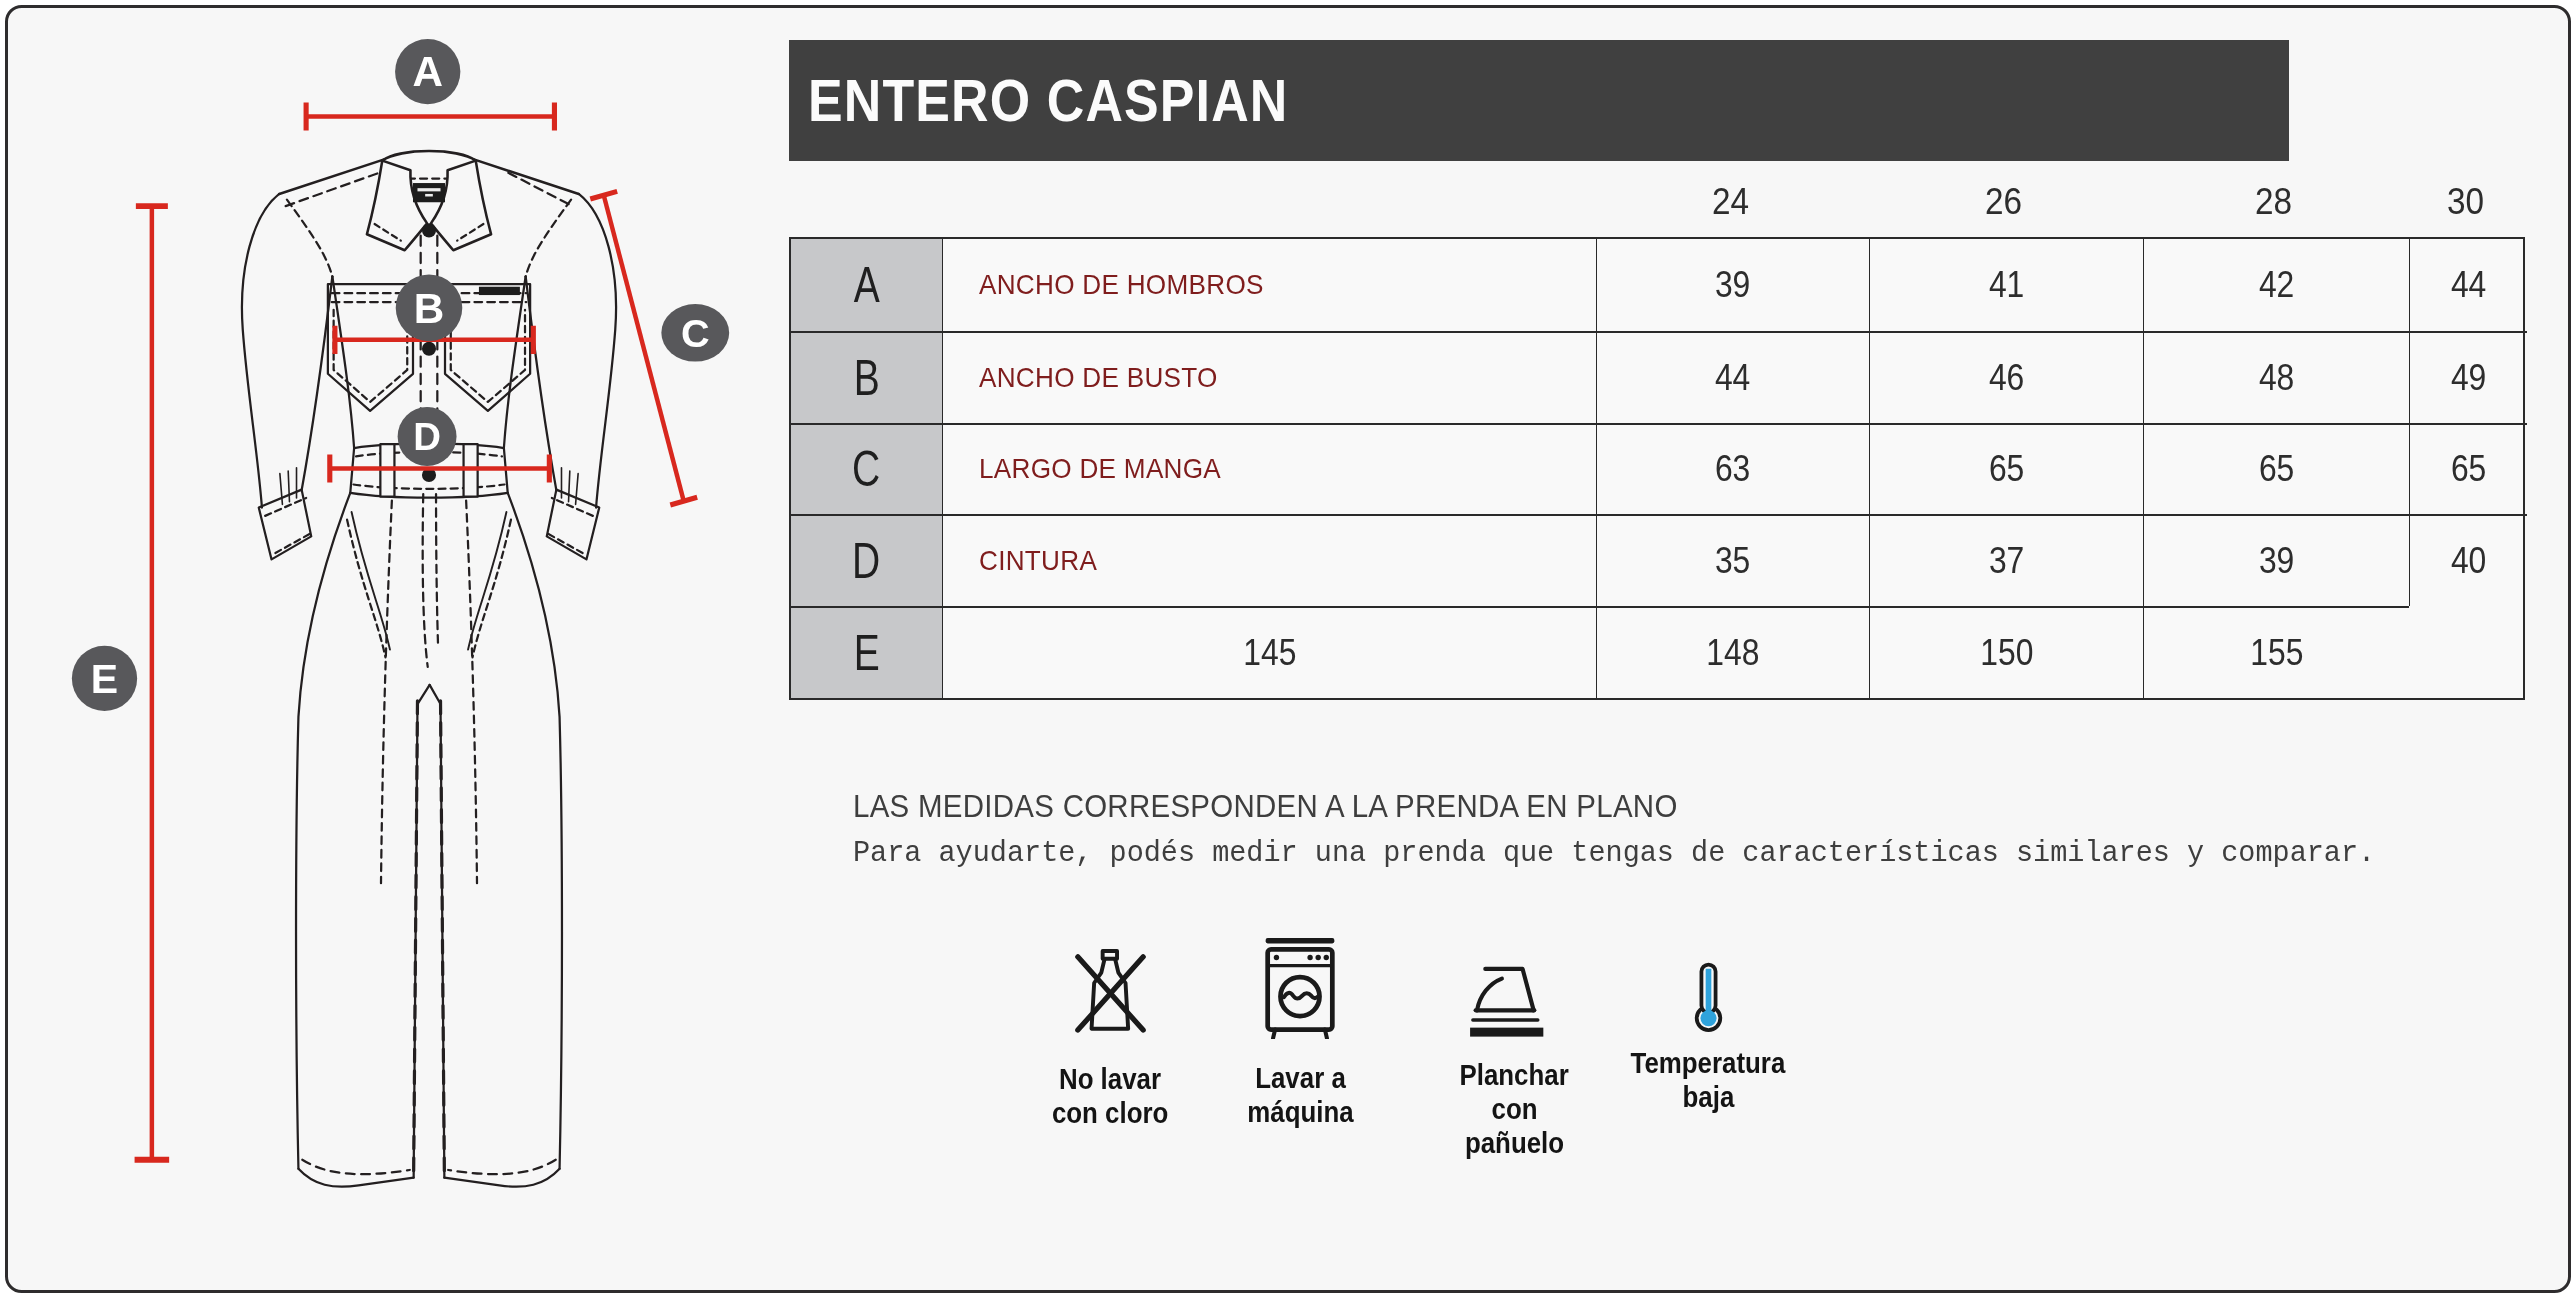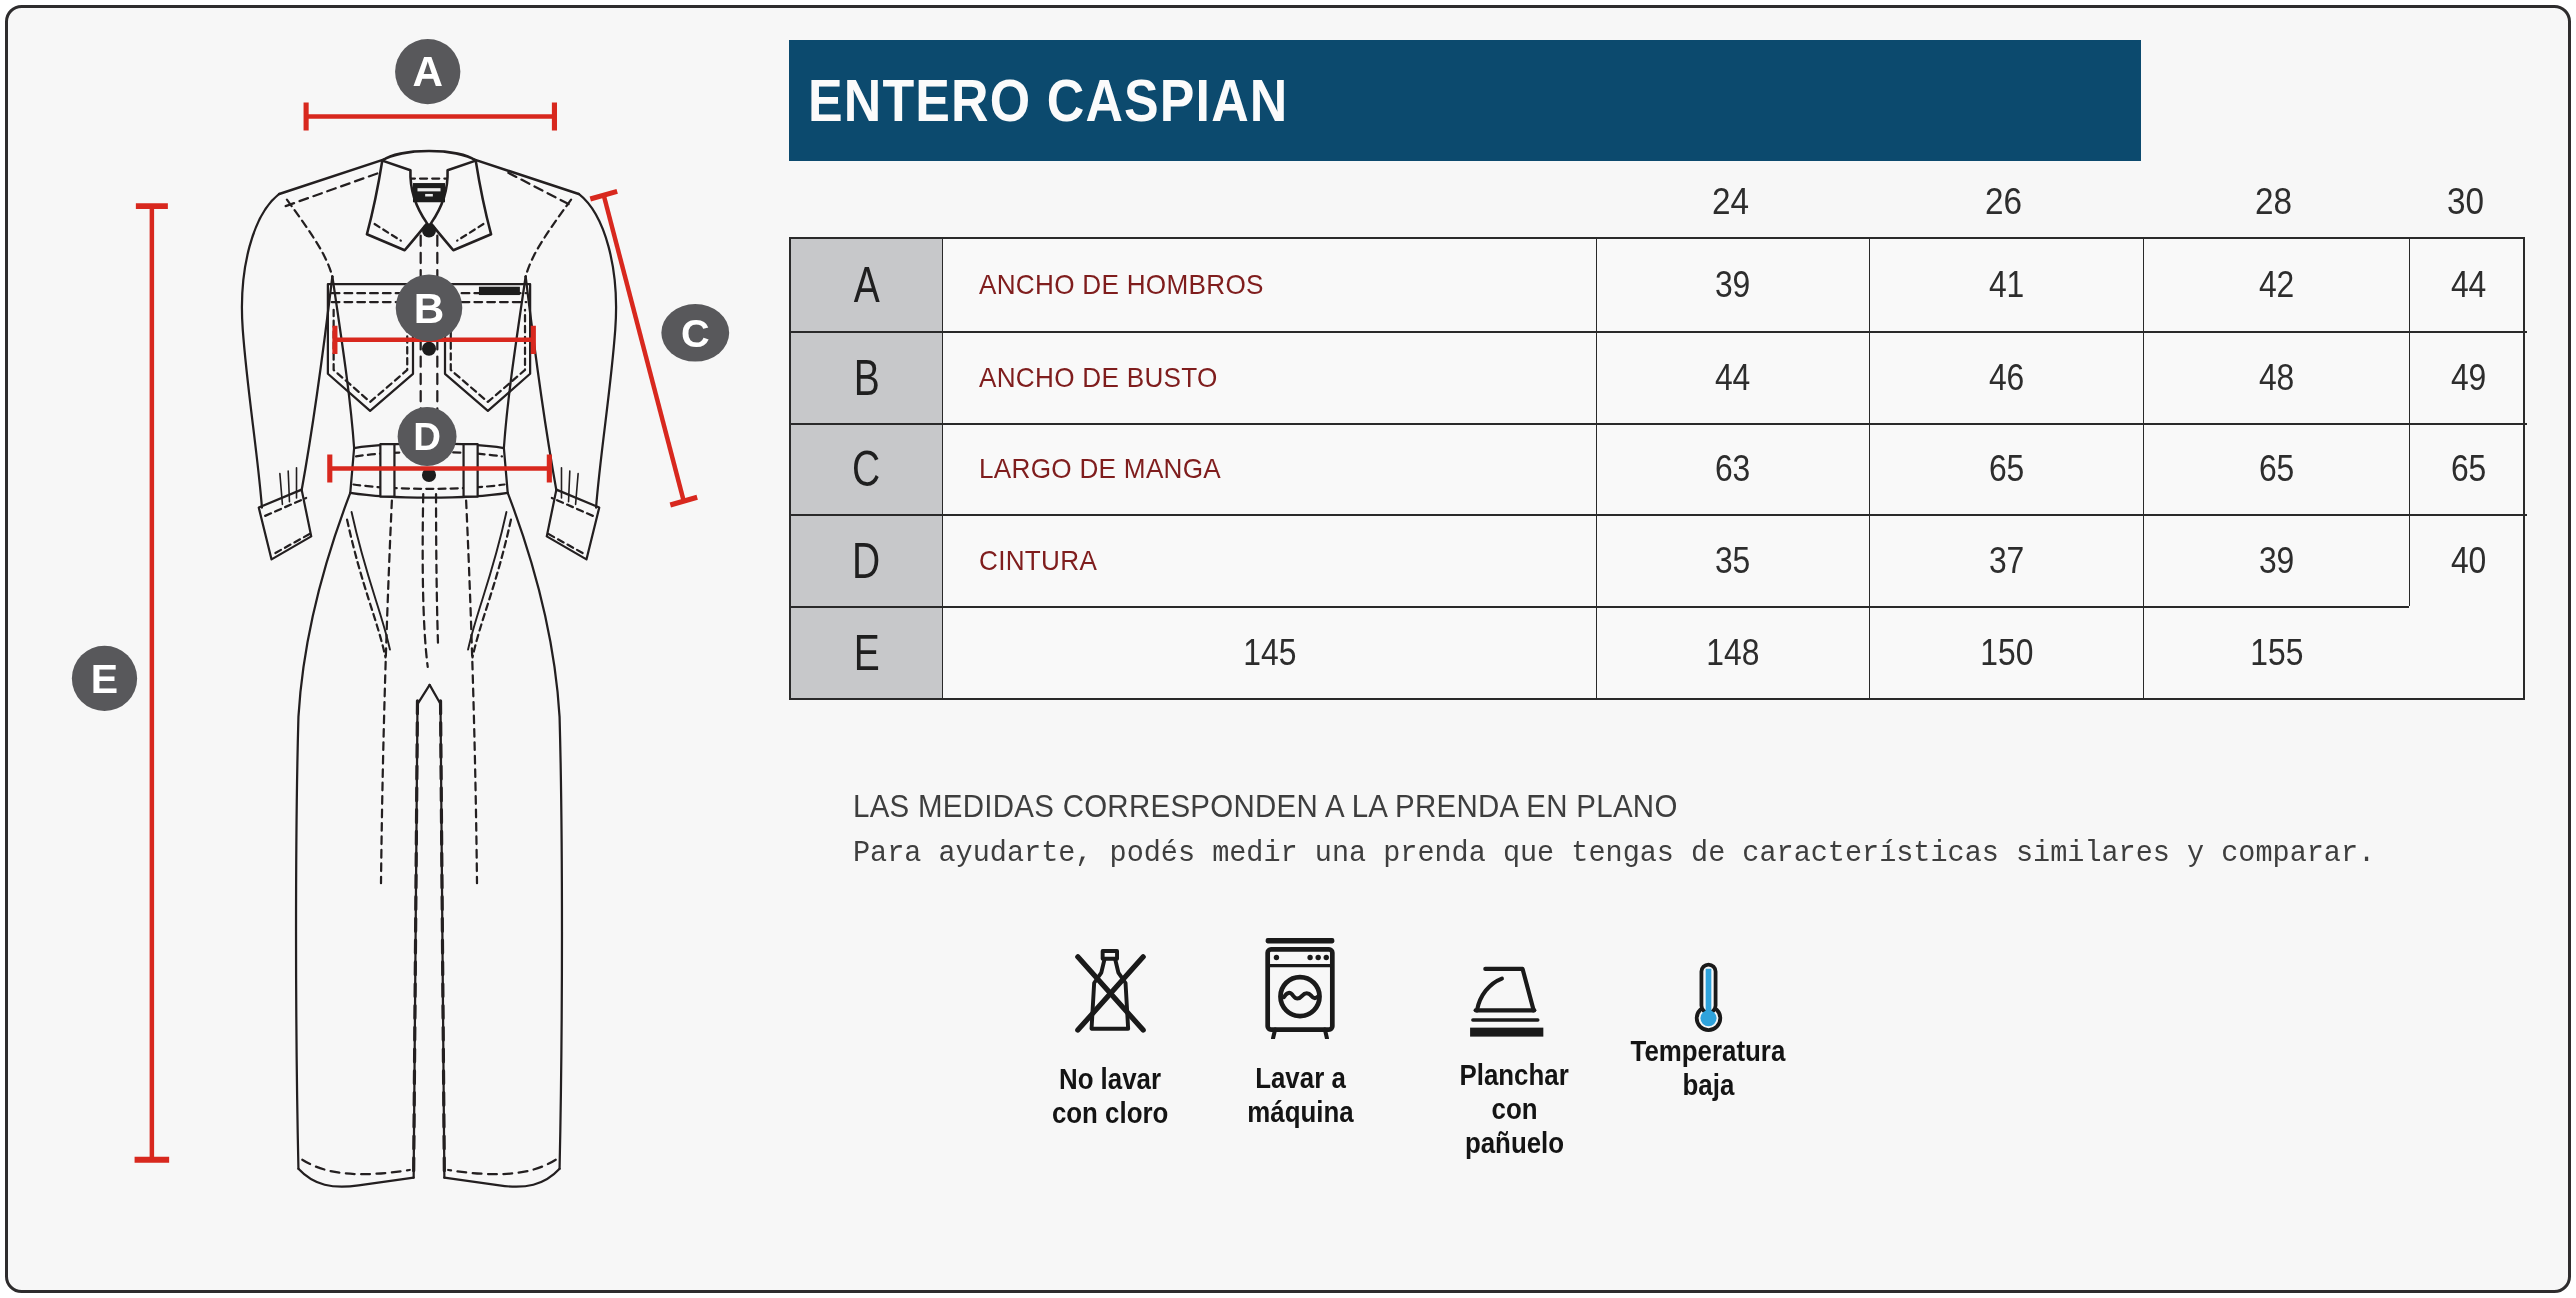--- a/index.html
+++ b/index.html
@@ -1,20 +1,20 @@
 <!DOCTYPE html>
 <html style="font-size:10.2px"><head>
 <meta charset="utf-8">
 <style>
   html,body{margin:0;padding:0;background:#ffffff;}
   body{width:2576px;height:1298px;position:relative;font-family:"Liberation Sans",sans-serif;overflow:hidden;}
   .frame{position:absolute;left:5.1px;top:5.1px;right:5.1px;bottom:5.1px;border:3.8px solid #2e2c2d;border-radius:16.6px;background:#f7f7f7;}
 
   
-  .titlebar{position:absolute;left:789px;top:40px;width:1352px;height:121px;background:#0c4a6e;display:flex;align-items:center;}
+  .titlebar{position:absolute;left:789px;top:40px;width:1500px;height:121px;background:#404040;display:flex;align-items:center;}
   .titlebar .t{display:inline-block;margin-left:19px;font-size:59px;font-weight:bold;color:#fbfbfb;letter-spacing:1.3px;transform:scaleX(.88);transform-origin:left center;}
 
   
   .sizes{position:absolute;left:789px;top:168px;width:1736px;height:67px;display:grid;grid-template-columns:151px 654px 273px 274px 266px 118px;}
   .sizes .s{display:flex;align-items:center;justify-content:center;font-size:37px;color:#2d2d2d;}
   .sizes .s span{display:inline-block;transform:scaleX(.9);}
 
   
   .tbl{position:absolute;left:789px;top:237px;width:1736px;height:463px;border:2.6px solid #2a2a2a;box-sizing:border-box;display:grid;grid-template-columns:151px 654px 273px 274px 266px 118px;grid-template-rows:repeat(5,1fr);background:#f9f9f9;}
   .cell{display:flex;align-items:center;box-sizing:border-box;border-left:1.9px solid #2a2a2a;border-top:2.6px solid #2a2a2a;}
@@ -344,20 +344,20 @@
     </div>
   </div>
 
   <div class="care-item" style="left:1631px;top:962px;width:154px;">
     <svg class="ci" width="33" height="72" viewBox="0 0 70 150">
       <circle cx="35" cy="118" r="25" fill="#f7f7f7" stroke="#1a1a1a" stroke-width="8"></circle>
       <rect x="20" y="4" width="30" height="102" rx="15" fill="#f7f7f7" stroke="#1a1a1a" stroke-width="8"></rect>
       <rect x="29" y="13" width="12" height="98" fill="#2FA3DC"></rect>
       <circle cx="35" cy="118" r="17" fill="#2FA3DC"></circle>
     </svg>
-    <div class="care-label" style="margin-top:0;">
+    <div class="care-label" style="margin-top:12px;">
       <span>Temperatura</span><br>
       <span>baja</span>
     </div>
   </div>
 
 </div>
 
 
 </body></html>

